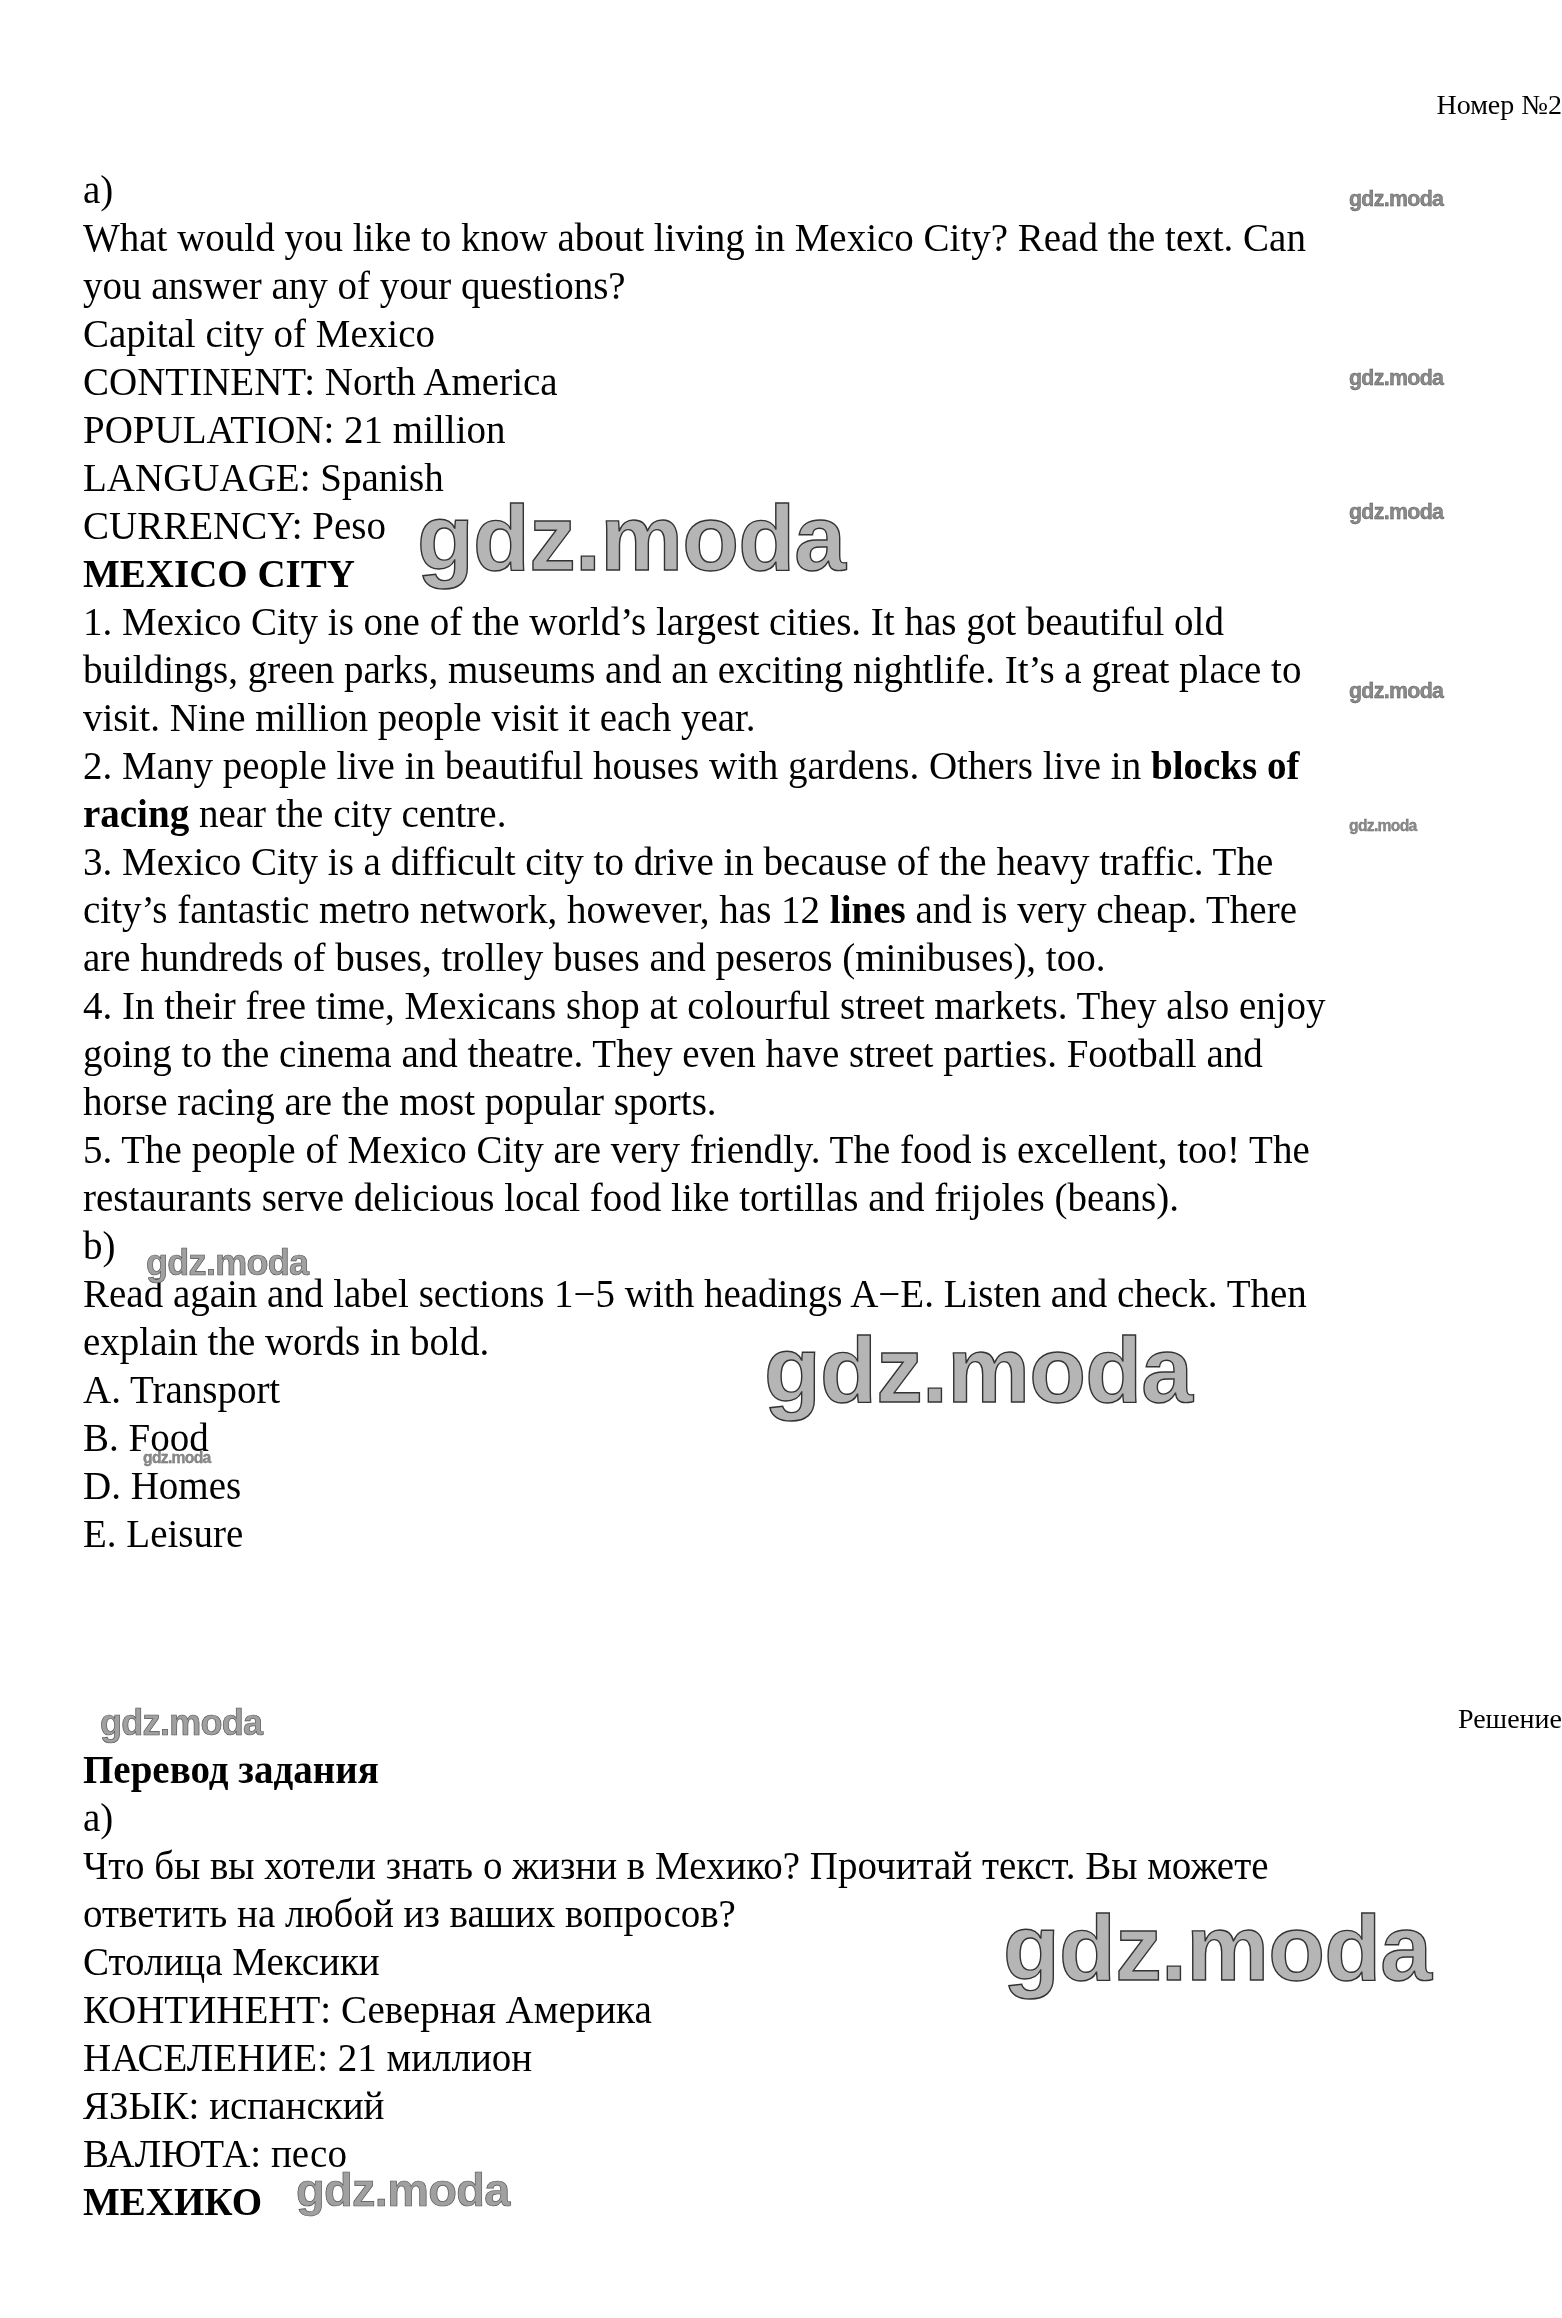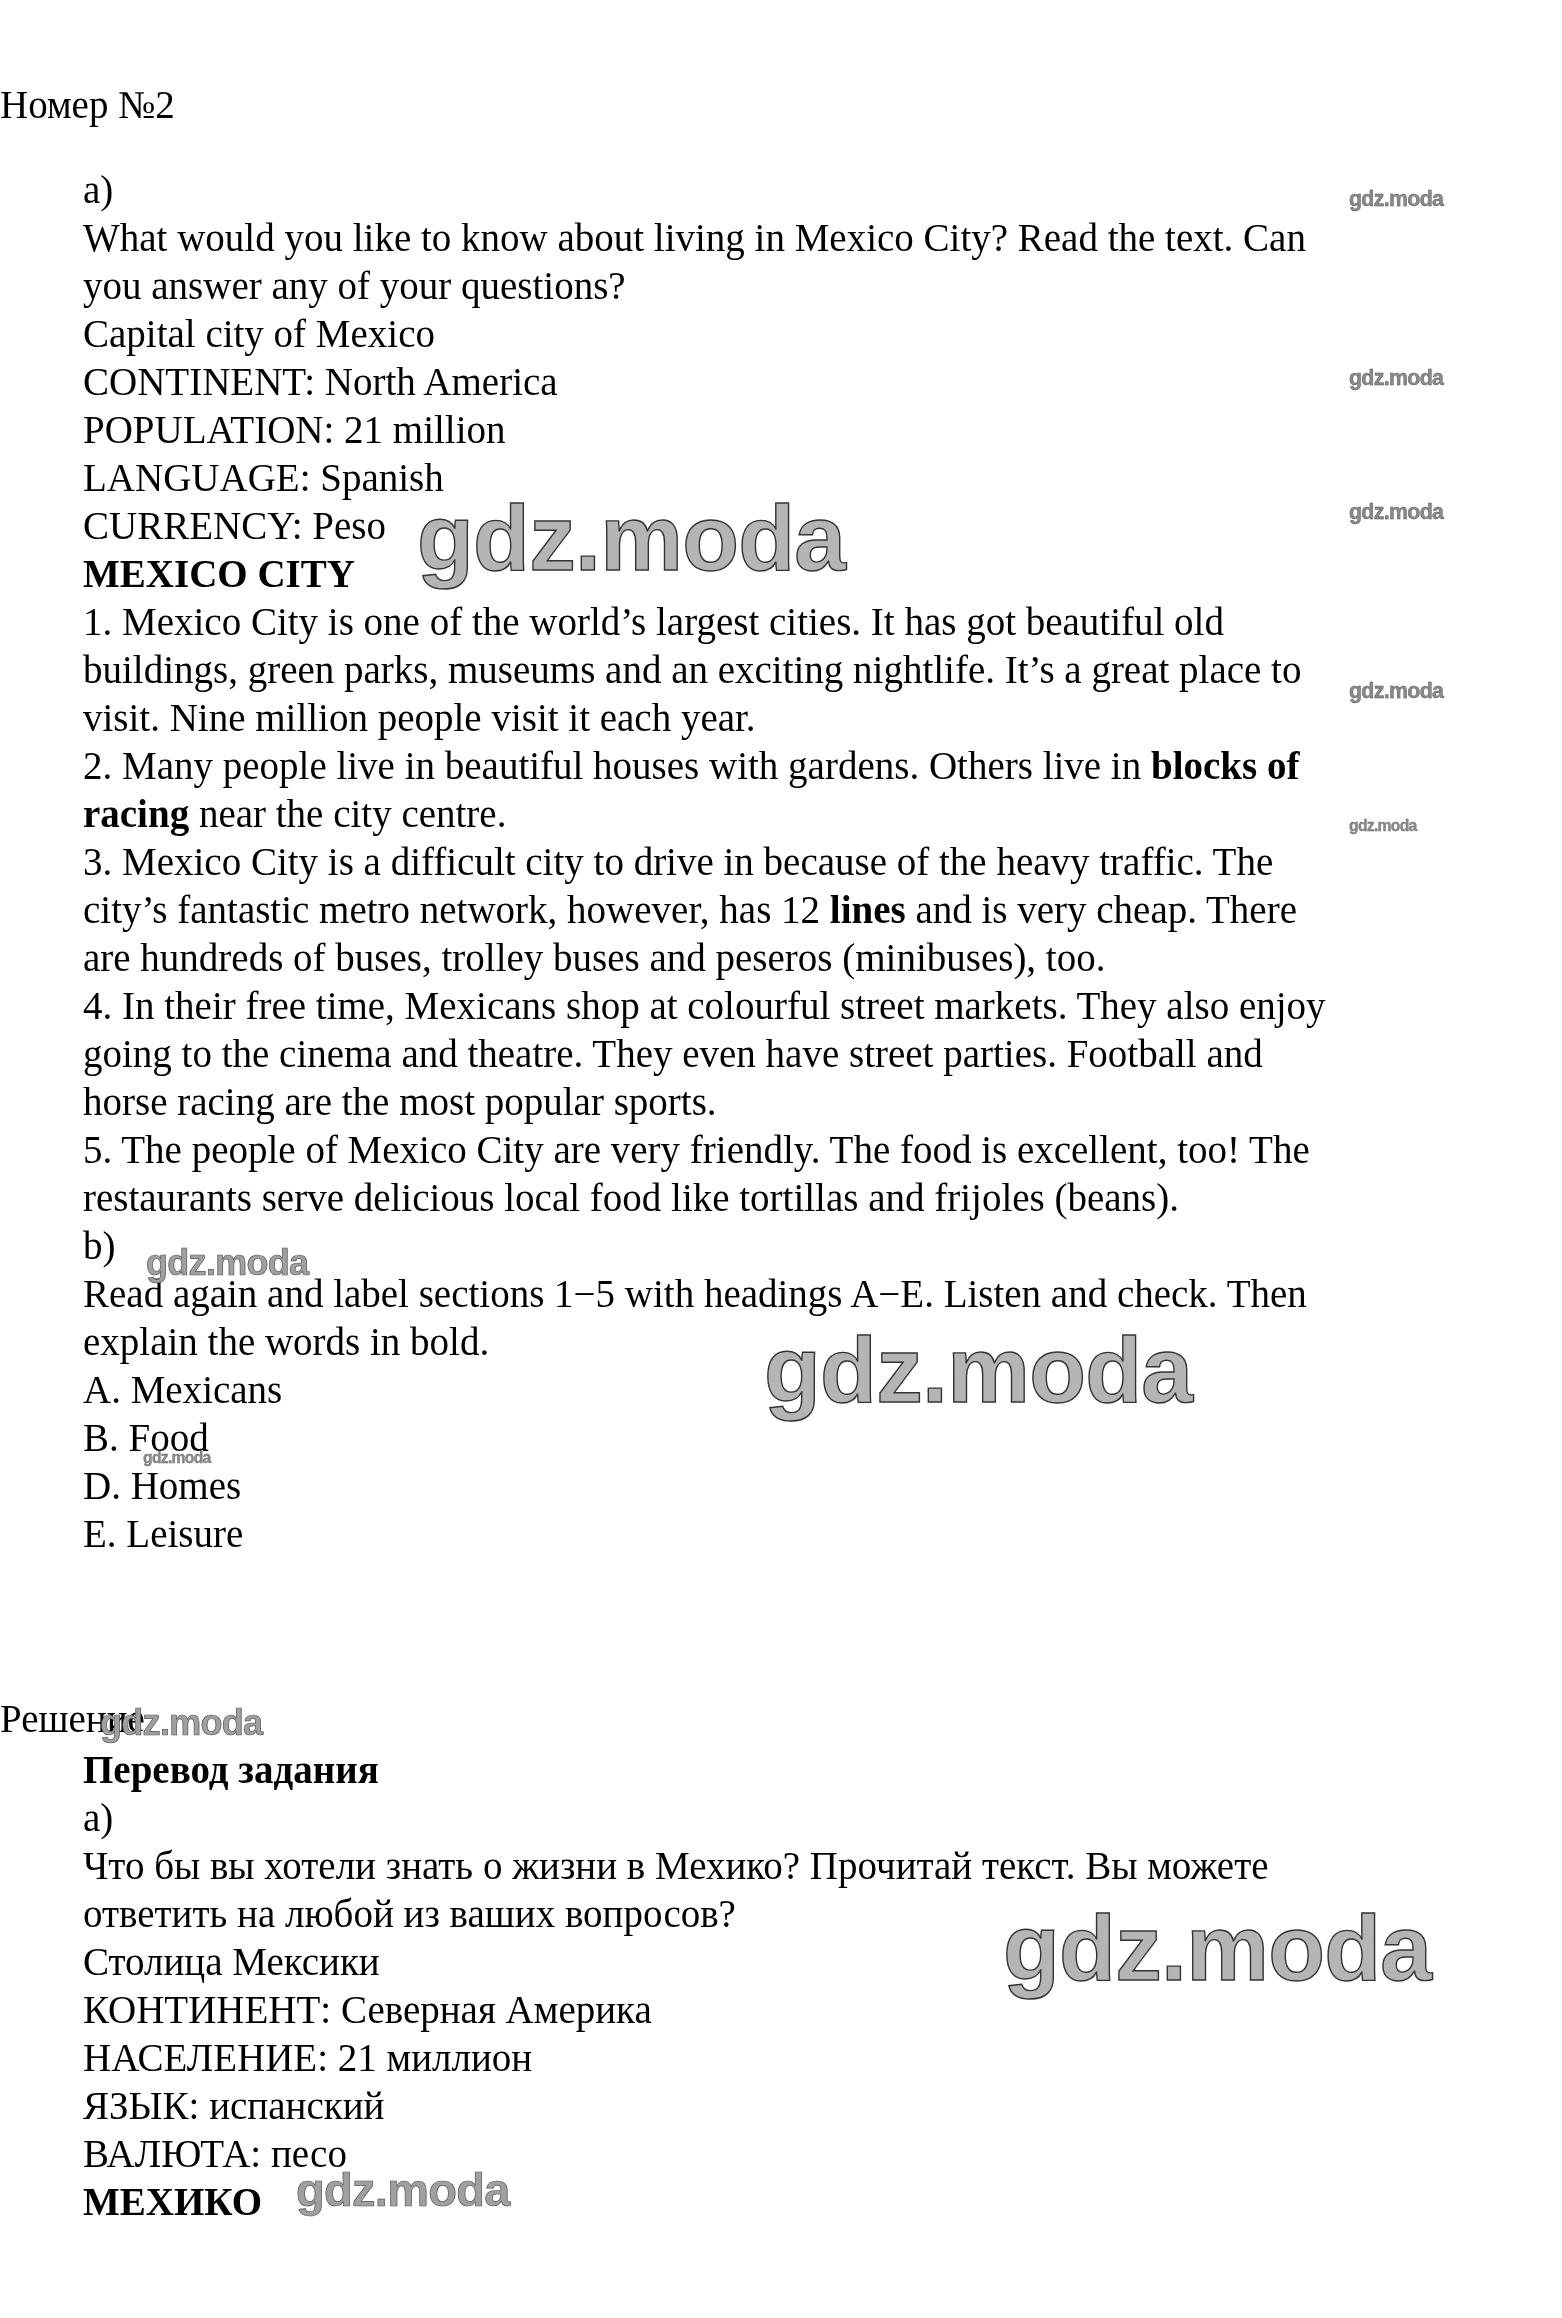--- a/index.html
+++ b/index.html
@@ -1,20 +1,20 @@
 <!DOCTYPE html>
 <html style="font-size:11.4px"><head>
 <meta charset="utf-8">
 <style>
   html, body { margin: 0; padding: 0; background: #ffffff; }
   body { width: 1562px; height: 2319px; position: relative; overflow: hidden;
          font-family: "Liberation Serif", "DejaVu Serif", serif; color: #000; }
   .page { position: absolute; left: 0; top: 0; width: 1562px; height: 2319px; }
-  .title { position: absolute; left: 0; width: 1562px; text-align: left;
-           font-size: 39px; line-height: 49px; }
+  .title { position: absolute; left: 0; width: 1562px; text-align: right;
+           font-size: 28px; line-height: 49px; }
   .flow { position: absolute; left: 83px; width: 1399px; font-size: 39px; line-height: 48px; }
   .flow p { margin: 0; }
   .b { font-weight: bold; }
   .bi { font-weight: bold; }
   .wm { position: absolute; font-family: Liberation Sans, sans-serif; font-weight: bold;
         color: #9a9a9a; -webkit-text-stroke: 0.7px #444; letter-spacing: -0.7px; white-space: nowrap; }
   .wm.big { font-size: 93px; color: #b5b5b5; -webkit-text-stroke: 1.4px #333;
             background-image: repeating-linear-gradient(0deg, rgba(0,0,0,0) 0 2.1px, rgba(0,0,0,0.0) 2.1px 2.9px); }
   .wm.med { font-size: 36px; color: #a0a0a0; -webkit-text-stroke: 0.7px #555; }
   .wm.sm  { font-size: 21.4px; color: #8a8a8a; -webkit-text-stroke: 0.4px #555; }
@@ -58,21 +58,21 @@
           <p><span>horse racing are the most popular sports.</span></p>
         </div>
         <div>
           <p><span>5. The people of Mexico City are very friendly. The food is excellent, too! The</span></p>
           <p><span>restaurants serve delicious local food like tortillas and frijoles (beans).</span></p>
         </div>
       </div>
     <p>b)</p>
     <p>Read again and label sections 1−5 with headings A−E. Listen and check. Then</p>
     <p>explain the words in bold.</p>
-    <p>A. Mexicans</p>
+    <p>A. Transport</p>
     <p>B. Food</p>
     <p>D. Homes</p>
     <p>E. Leisure</p>
   </div>
 
   <div class="title" style="top:1654px;margin-top:40px;">Решение</div>
 
   <div class="flow" style="top:1746px;">
     <p class="bi">Перевод задания</p>
     <p>a)</p>

